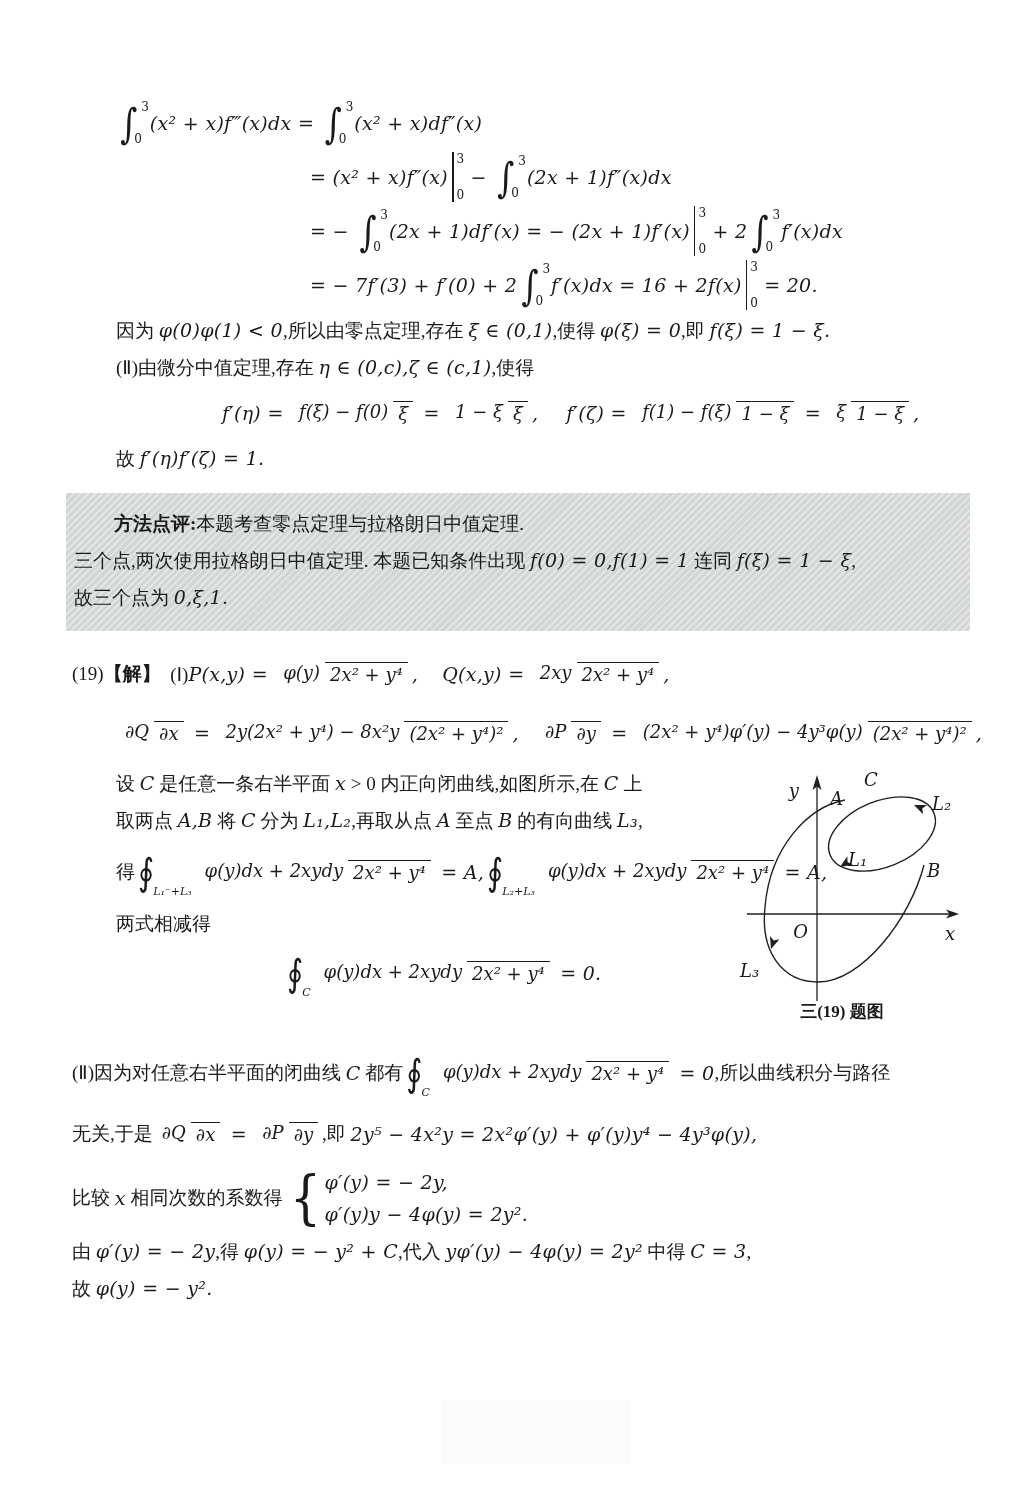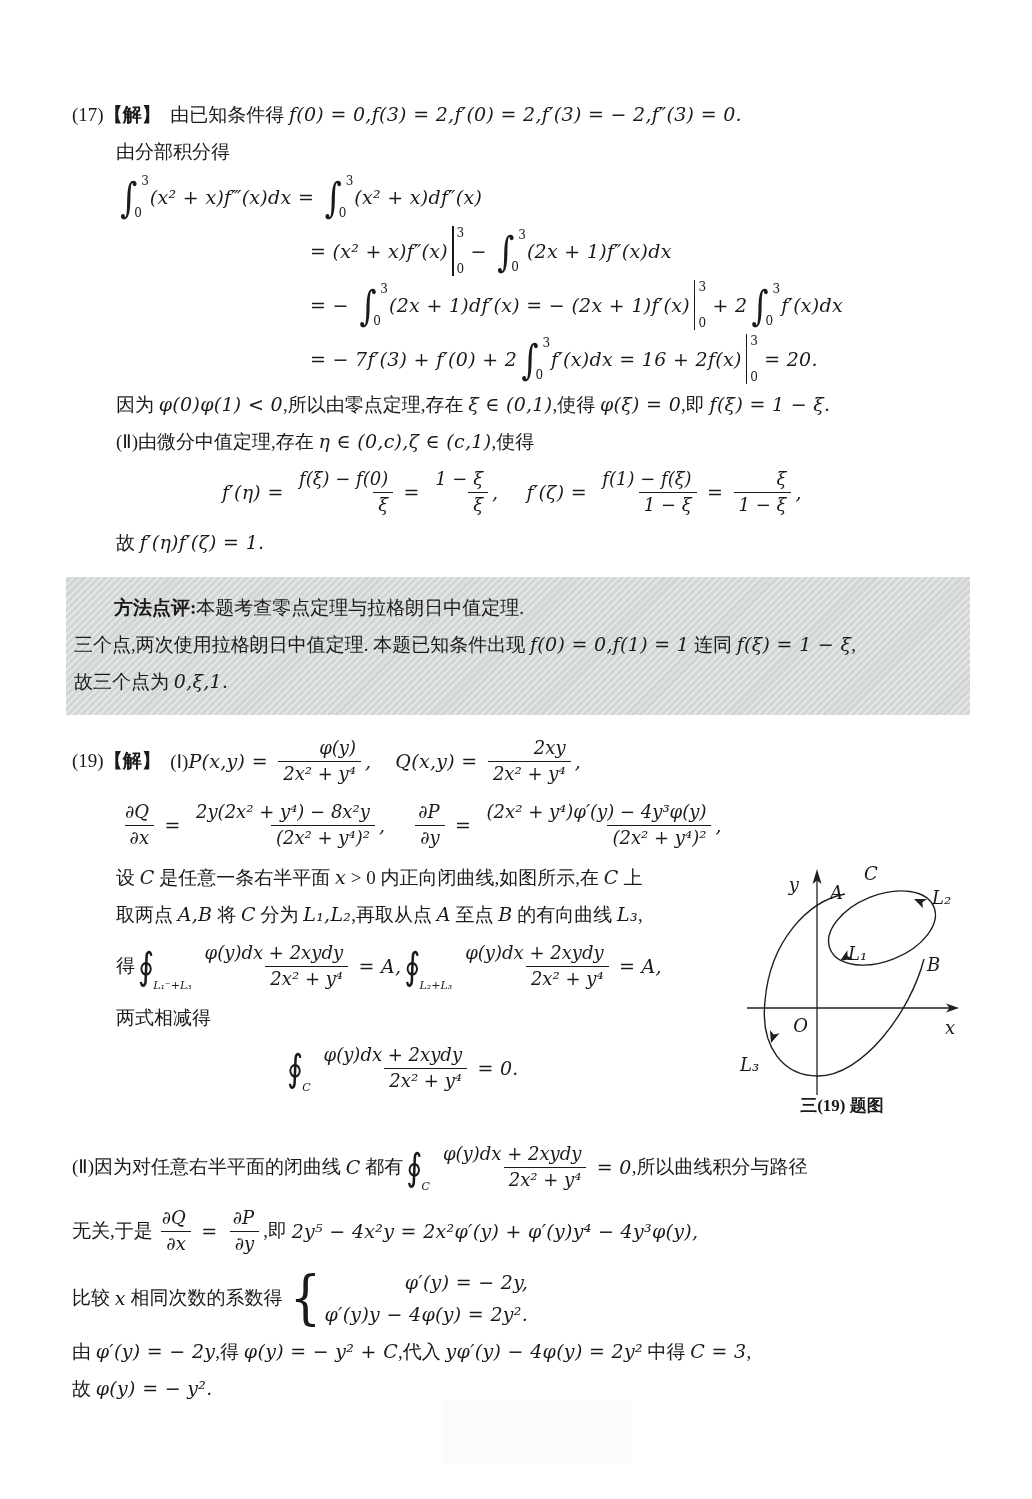--- a/index.html
+++ b/index.html
@@ -16,22 +16,22 @@
   .ind{padding-left:44px;}
   .ml44{margin-left:44px;}
   .ml150{margin-left:150px;}
   .ml210{margin-left:212px;}
   .ml238{margin-left:238px;}
   .run{white-space:pre;}
   .t{font-family:"Liberation Serif", serif;}
   .bold{font-weight:700;}
   .m{font-family:"DejaVu Serif", serif;font-style:italic;letter-spacing:.3px;}
   
-  .frac{display:inline-flex;flex-direction:column;align-items:flex-end;vertical-align:middle;
-        margin:8px 4px;font-family:"DejaVu Serif", serif;font-style:italic;line-height:1.25;font-size:18px;}
+  .frac{display:inline-flex;flex-direction:row;align-items:flex-start;vertical-align:middle;
+        margin:14px 4px;font-family:"DejaVu Serif", serif;font-style:italic;line-height:1.25;font-size:18px;}
   .frac .fn{padding:0 5px 1px;}
   .frac .fd{border-top:1.5px solid #1a1a1a;padding:1px 5px 0;}
   
   .int{display:inline-flex;align-items:center;vertical-align:middle;margin:0 1px 0 4px;}
   .int .ig{font-family:"DejaVu Serif", serif;font-style:normal;font-size:33px;line-height:1;
            display:inline-block;transform:scaleY(1.25);}
   .int .lims{display:inline-flex;flex-direction:column;justify-content:space-between;height:46px;
              font-family:"DejaVu Serif", serif;font-size:12px;font-style:normal;}
   .int .hi{margin-left:4px;}
   .int .lo{margin-left:-3px;}
@@ -43,21 +43,21 @@
             align-self:flex-end;margin:8px 3px -10px -1px;}
   
   .evbar{display:inline-flex;align-items:center;vertical-align:middle;margin-left:4px;}
   .evbar .rule{width:1.5px;height:50px;background:#1a1a1a;}
   .evbar .lims{display:inline-flex;flex-direction:column;justify-content:space-between;height:50px;
                font-family:"DejaVu Serif", serif;font-size:12px;margin-left:3px;}
   
   .cases{display:inline-flex;align-items:center;vertical-align:middle;margin-left:4px;}
   .cases .brace{font-family:"DejaVu Serif", serif;font-size:58px;line-height:.9;font-weight:400;
                 transform:scaleX(.85);margin-right:1px;}
-  .cases .rows{display:inline-flex;flex-direction:column;gap:9px;align-items:flex-end;}
+  .cases .rows{display:inline-flex;flex-direction:column;gap:9px;align-items:flex-start;}
   
   .notebox{
     margin:16px 0 4px -6px;width:904px;box-sizing:border-box;
     background:#d9dcdd;
     background-image:repeating-linear-gradient(135deg, rgba(255,255,255,.28) 0 2px, rgba(120,128,132,.07) 2px 5px);
     padding:13px 10px 15px 8px;
   }
   .notebox .l{line-height:36px;}
   .nind{padding-left:40px;}
   
@@ -66,22 +66,20 @@
   .figbox{width:256px;margin-left:2px;}
   .figbox svg{display:block;}
   
   .ghost{position:absolute;left:443px;top:1400px;width:188px;height:64px;background:#fbfbfb;}
 </style>
 </head>
 <body>
 
 <div class="page">
 
-  <div class="l"><span class="t run">(17)</span><span class="t bold run">【解】</span><span class="t run">  由已知条件得 </span><span class="m run">f(0) = 0,f(3) = 2,f′(0) = 2,f′(3) = − 2,f″(3) = 0.</span></div>
-  <div class="l ind"><span class="t run">由分部积分得</span></div>
   <div class="el ml44">
       <span class="int">
         <span class="ig">∫</span>
         <span class="lims">
           <span class="hi">3</span>
           <span class="lo">0</span>
         </span>
       </span>
       <span class="m run">(x² + x)f‴(x)dx = </span>
       <span class="int">

